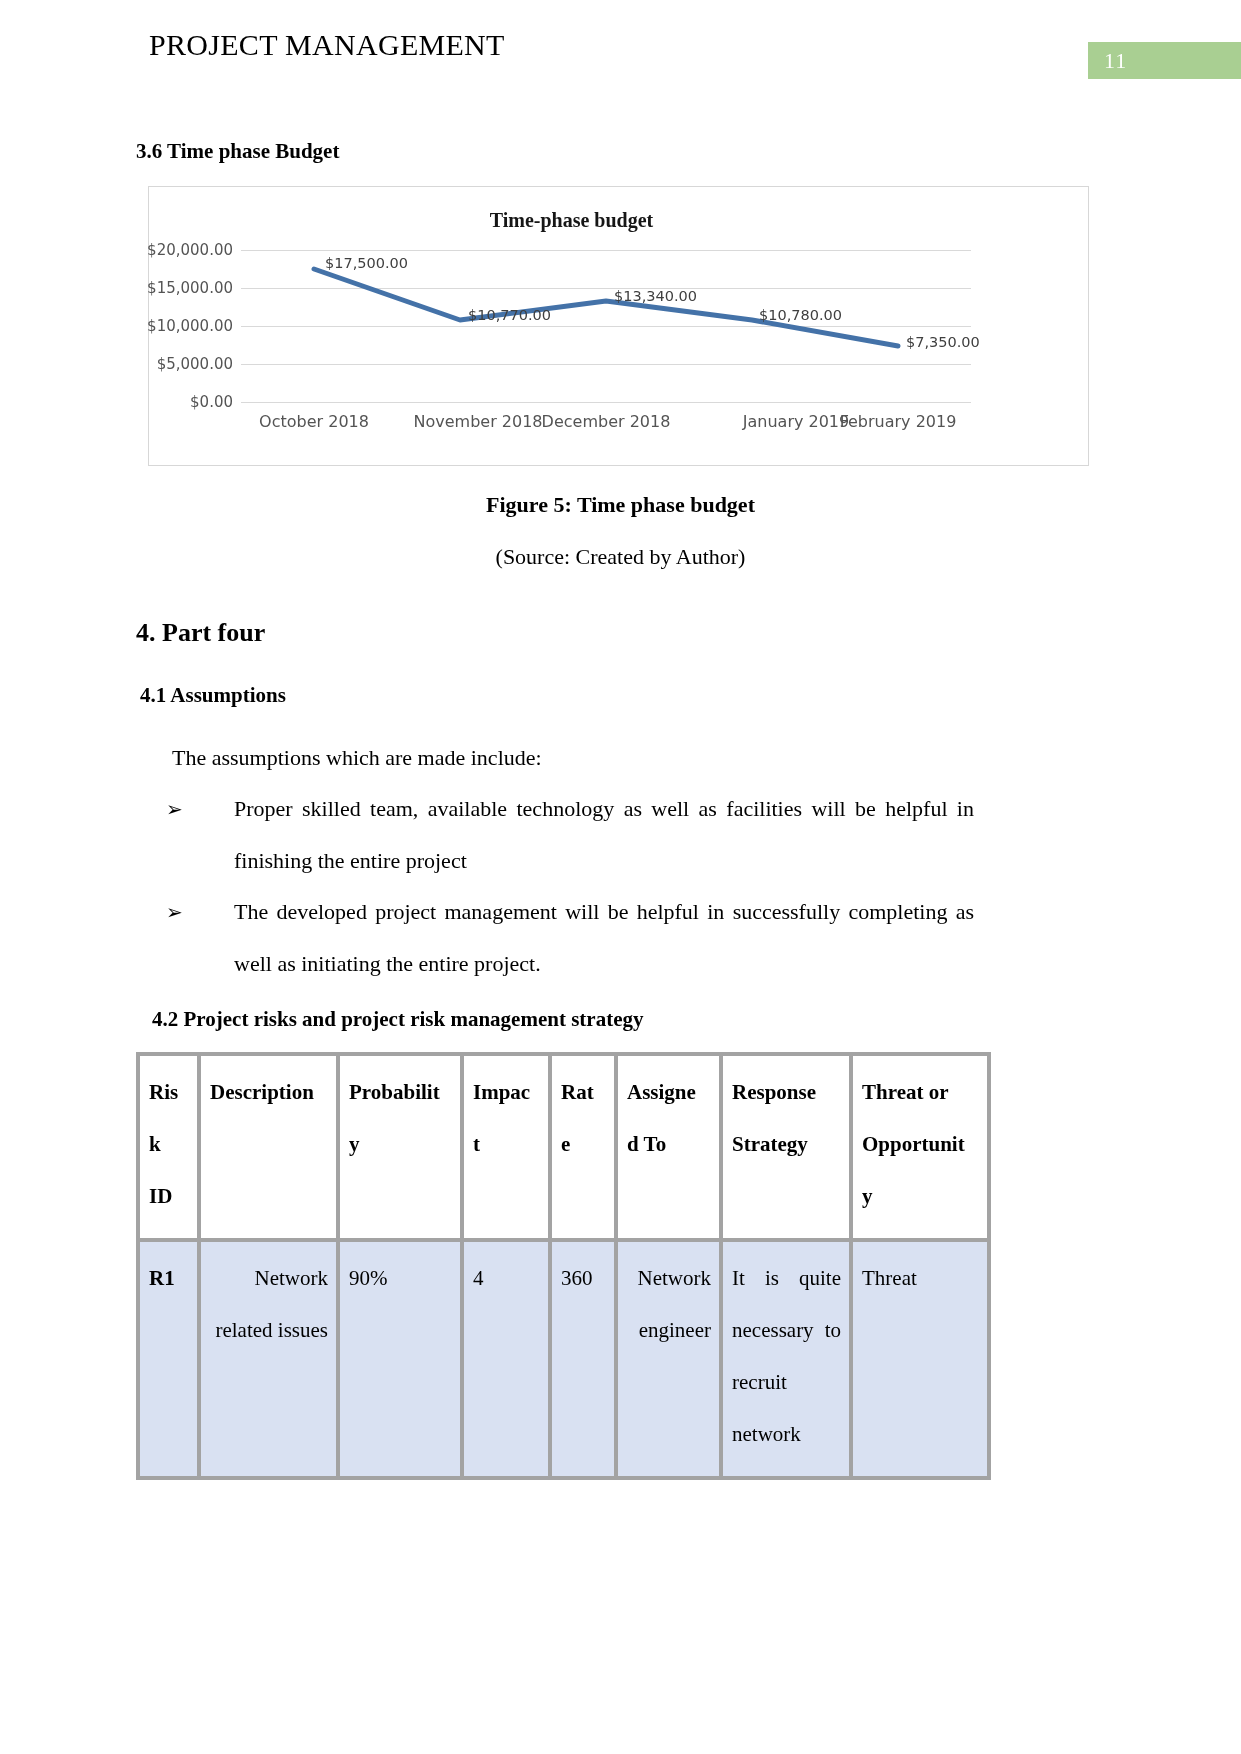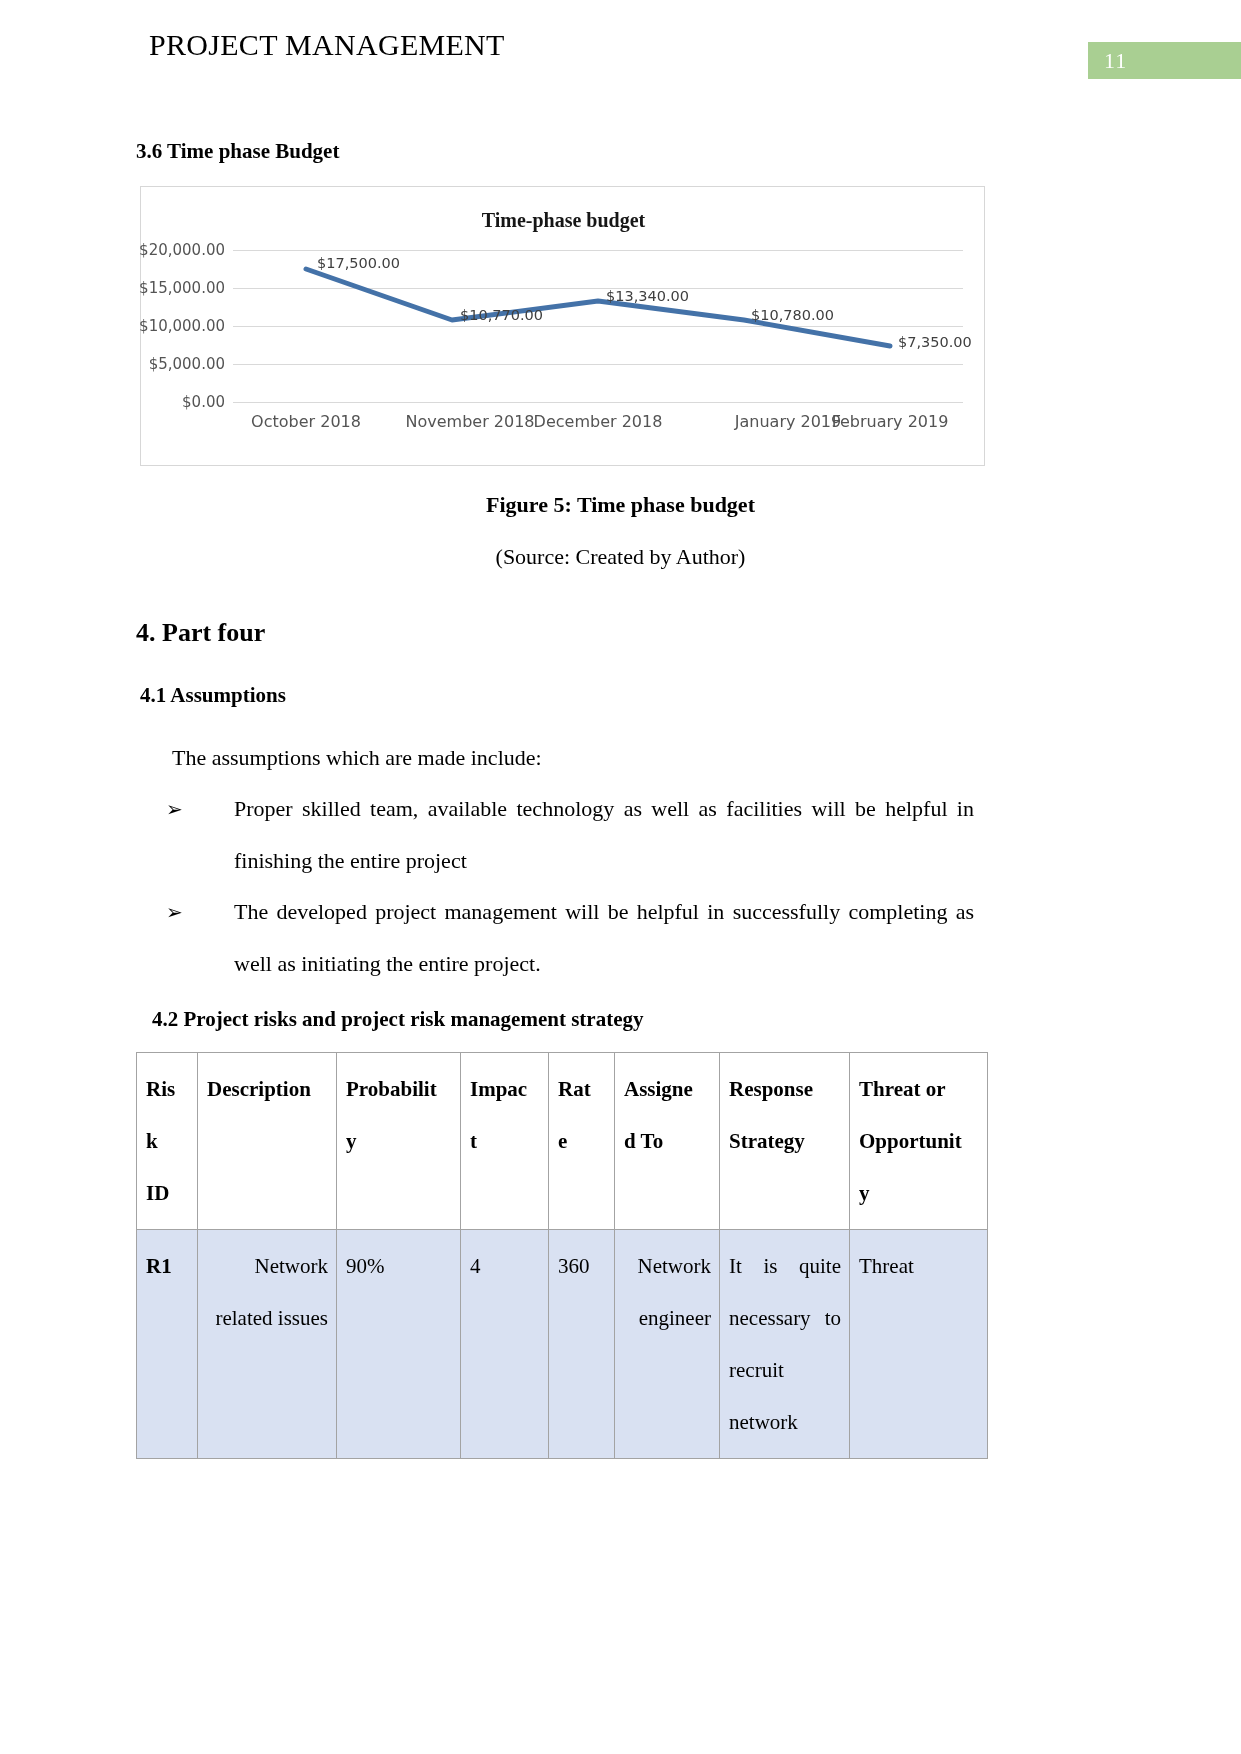--- a/index.html
+++ b/index.html
@@ -58,23 +58,23 @@
   .h-main {
     position: absolute;
     font-weight: bold;
     font-size: 26px;
     white-space: nowrap;
   }
 
   
   .chart-frame {
     position: absolute;
-    left: 140px;
+    left: 148px;
     top: 186px;
-    width: 845px;
+    width: 941px;
     height: 280px;
     border: 1px solid #d7d7d7;
     background: #ffffff;
     box-sizing: border-box;
   }
   .chart-title {
     position: absolute;
     left: 0;
     top: 22px;
     width: 845px;
@@ -192,23 +192,23 @@
   .risk-table {
     position: absolute;
     left: 136px;
     top: 1052px;
     width: 851px;
     border-collapse: collapse;
     table-layout: fixed;
     font-size: 21px;
   }
   .risk-table td {
-    border: 1px solid #a3a3a3;
+    border: 4px solid #a3a3a3;
     vertical-align: top;
-    padding: 10px 8px 10px 9px;
+    padding: 10px 8px 16px 9px;
     line-height: 52px;
     box-sizing: border-box;
   }
   .risk-table thead td {
     font-weight: bold;
     background: #ffffff;
   }
   .risk-table tbody td {
     background: #d9e1f2;
   }

